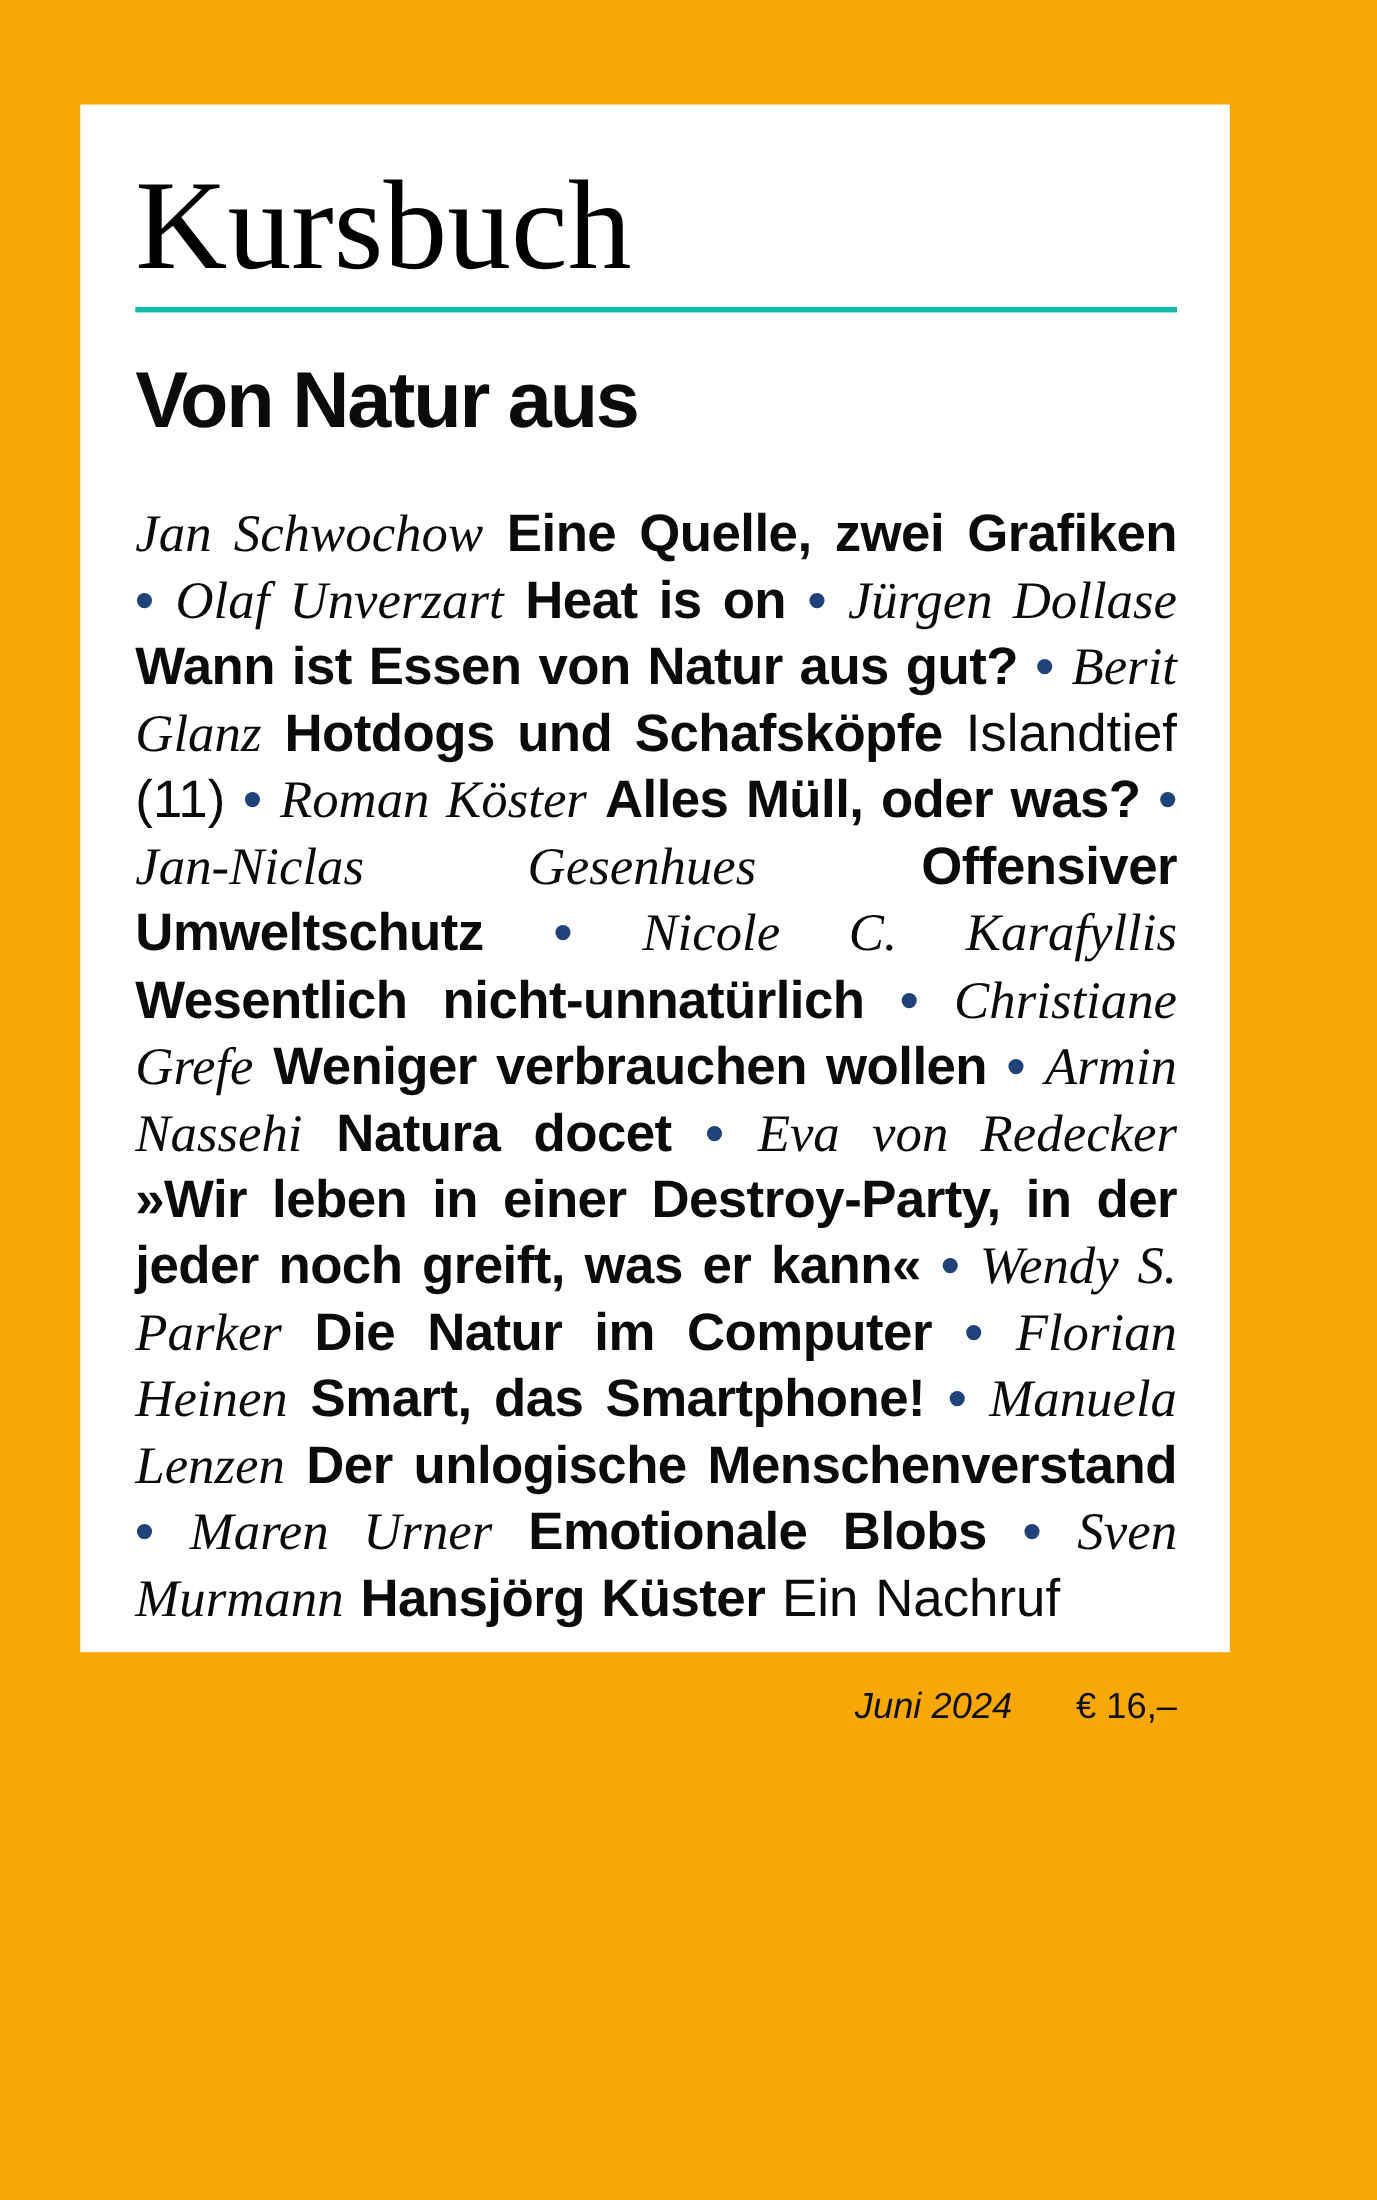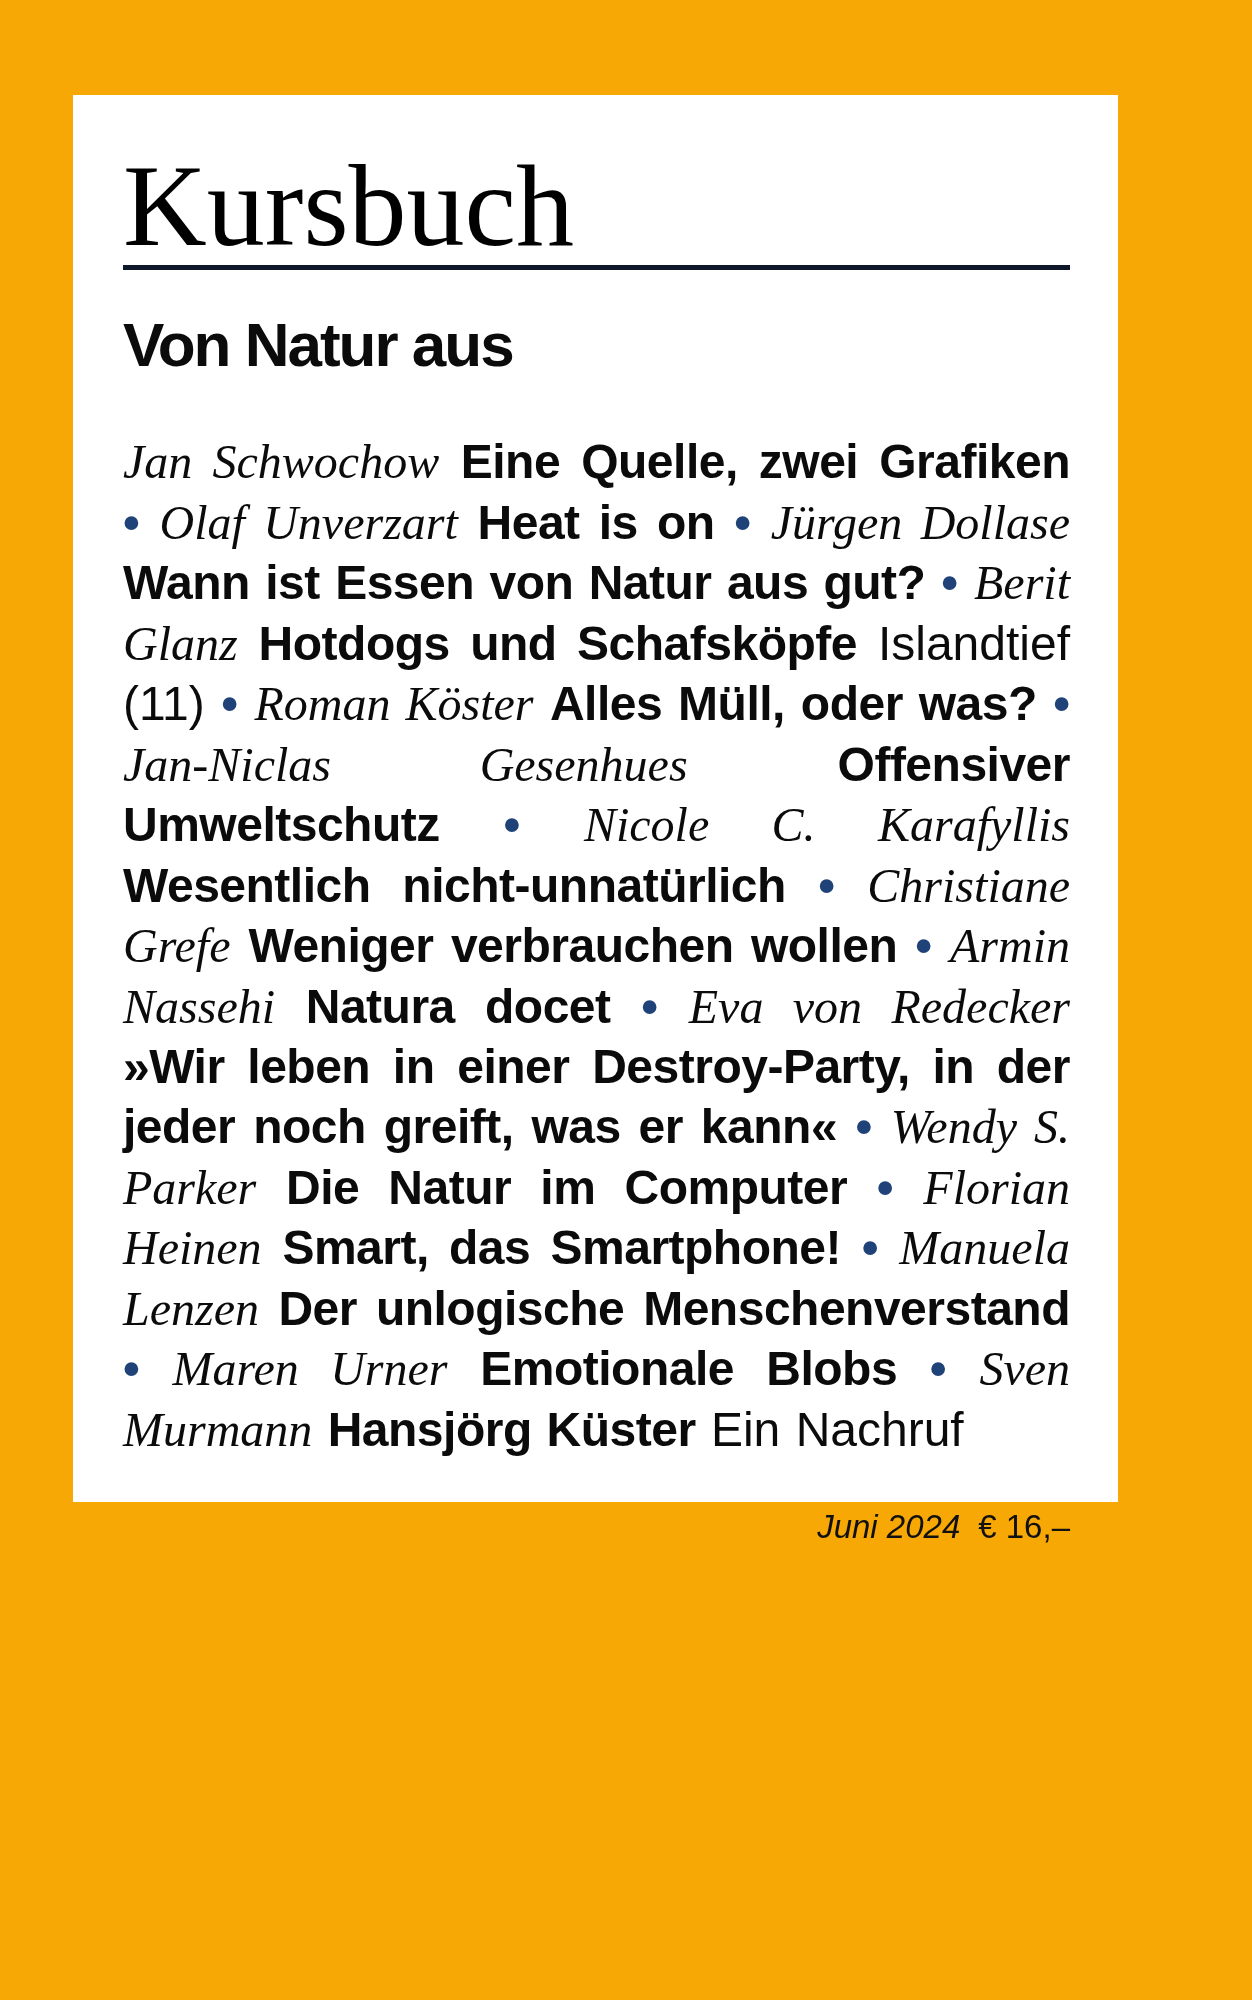--- a/index.html
+++ b/index.html
@@ -27,29 +27,30 @@
     flex-direction: column;
   }
   .masthead {
     display: flex;
     justify-content: space-between;
     align-items: baseline;
     font-family: "Liberation Serif", "DejaVu Serif", serif;
     font-size: 116px;
     line-height: 1.02;
     color: #000;
-    border-bottom: 5px solid #0f172a;
+    padding-bottom: 14px;
+    border-bottom: 5px solid #14b8a6;
   }
   .issue-number {
     font-size: 108px;
   }
   .cover-title {
     font-family: "Liberation Sans", sans-serif;
     font-weight: 700;
-    font-size: 62px;
+    font-size: 72px;
     line-height: 1;
     letter-spacing: -2px;
     color: #0b0b0b;
     margin-top: 44px;
   }
   .contents {
     margin-top: 56px;
     font-size: 48px;
     line-height: 1.26;
     text-align: justify;
@@ -70,21 +71,21 @@
   }
   .bullet {
     color: var(--bullet, #1F4278);
     font-weight: 700;
   }
   .footer {
     margin-top: auto;
     display: flex;
     justify-content: flex-end;
     align-items: baseline;
-    gap: 18px;
+    gap: 58px;
     font-size: 33px;
     color: #111;
   }
   .issue-date {
     font-style: italic;
   }
 </style>
 </head>
 <body>
 

